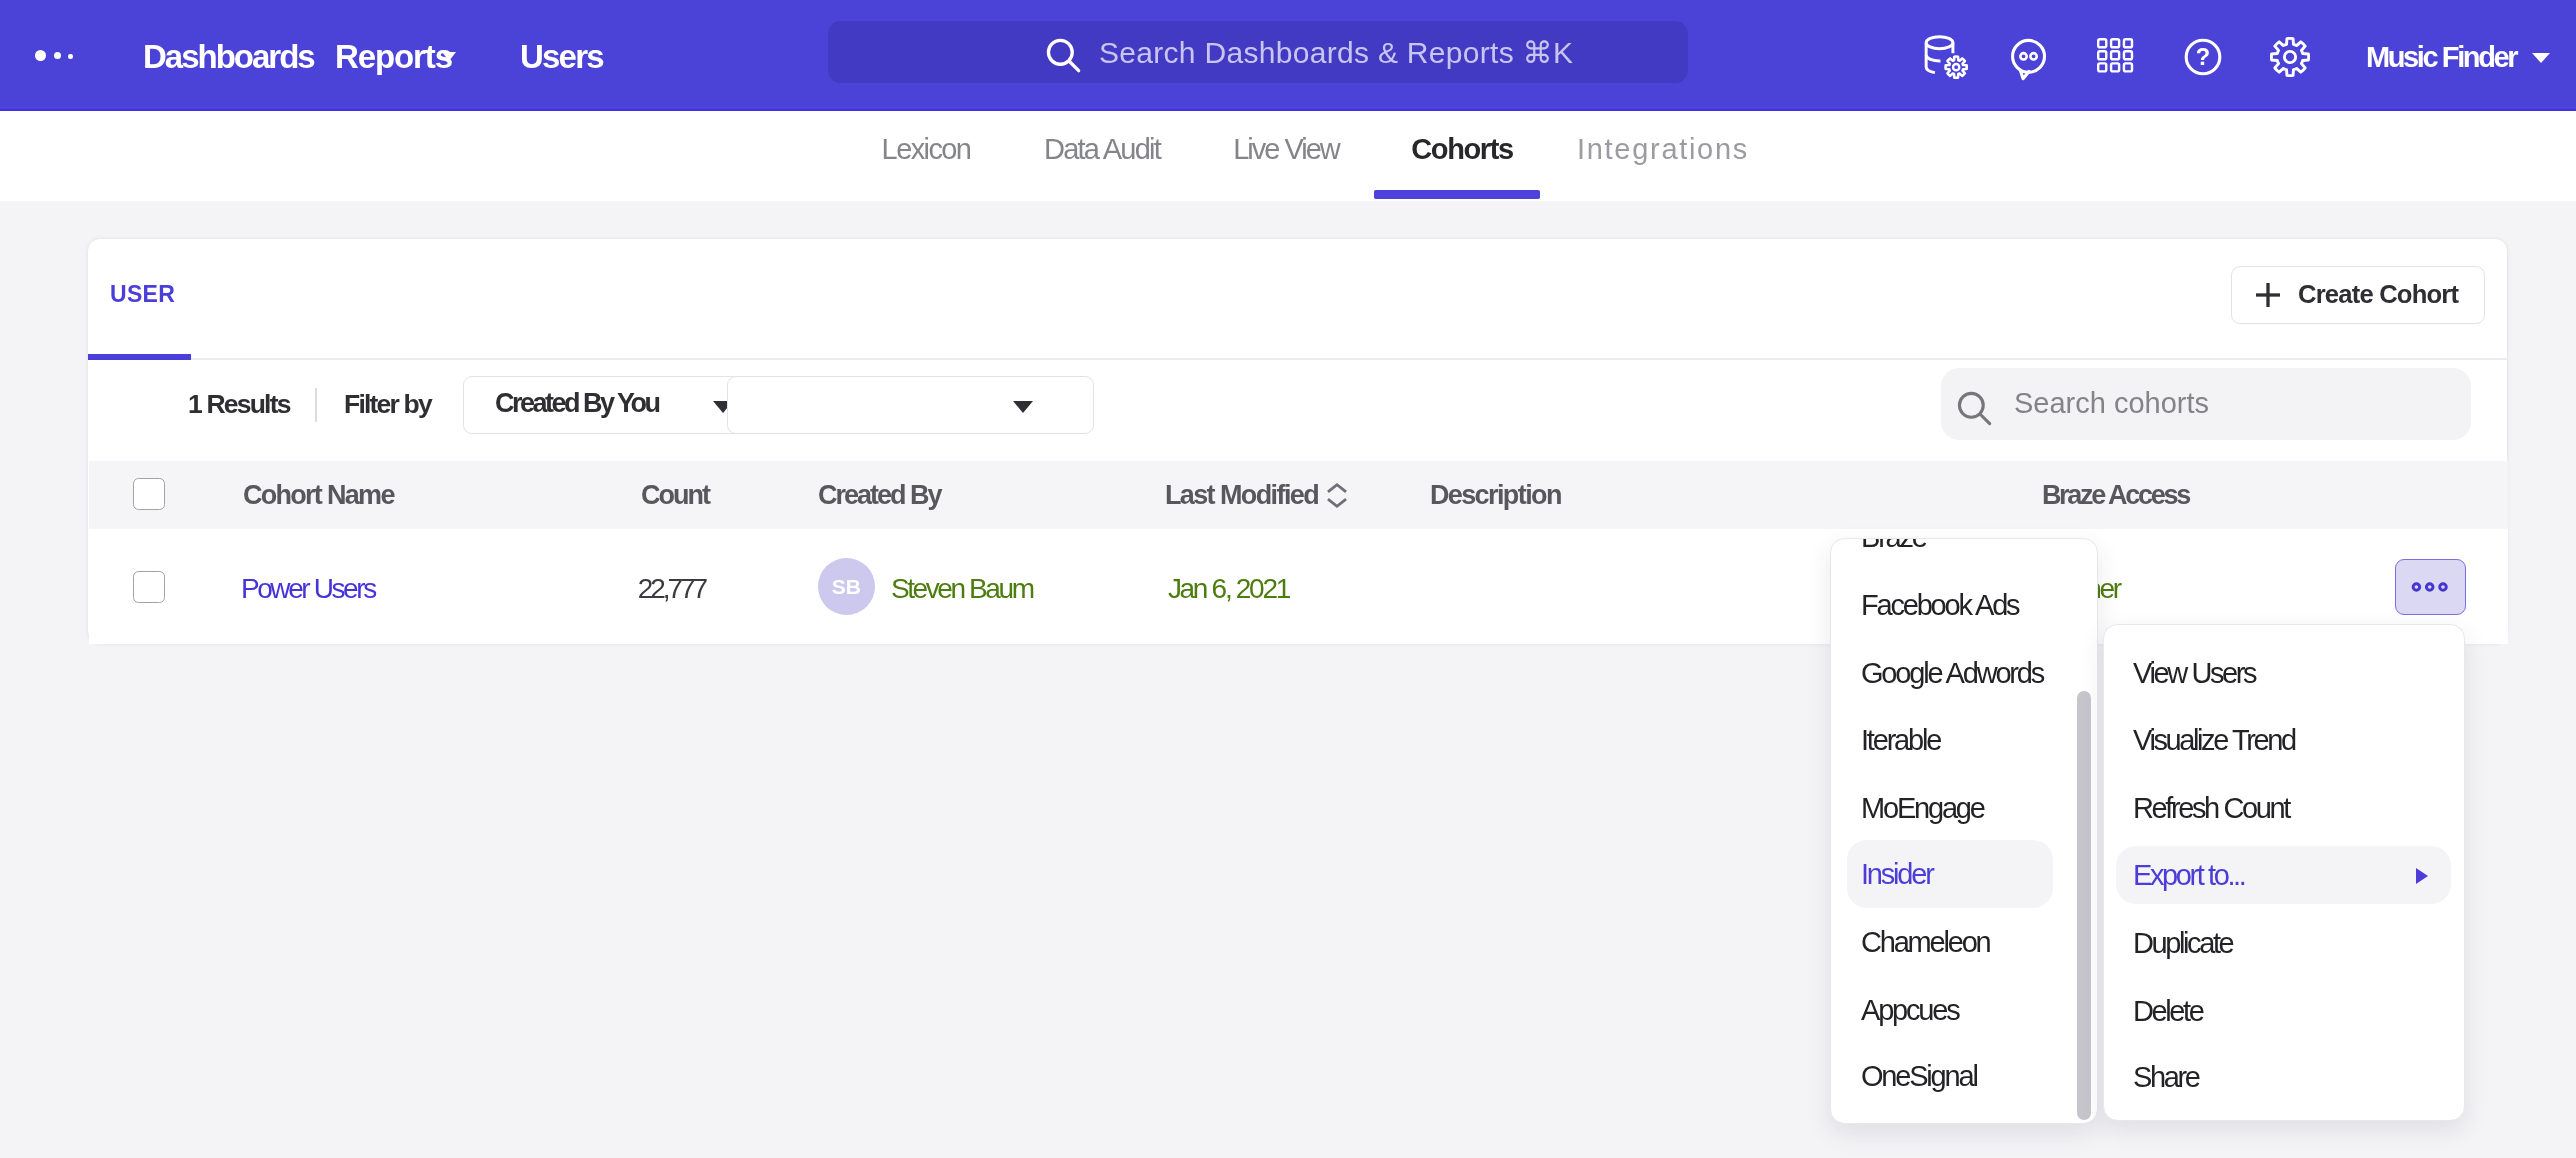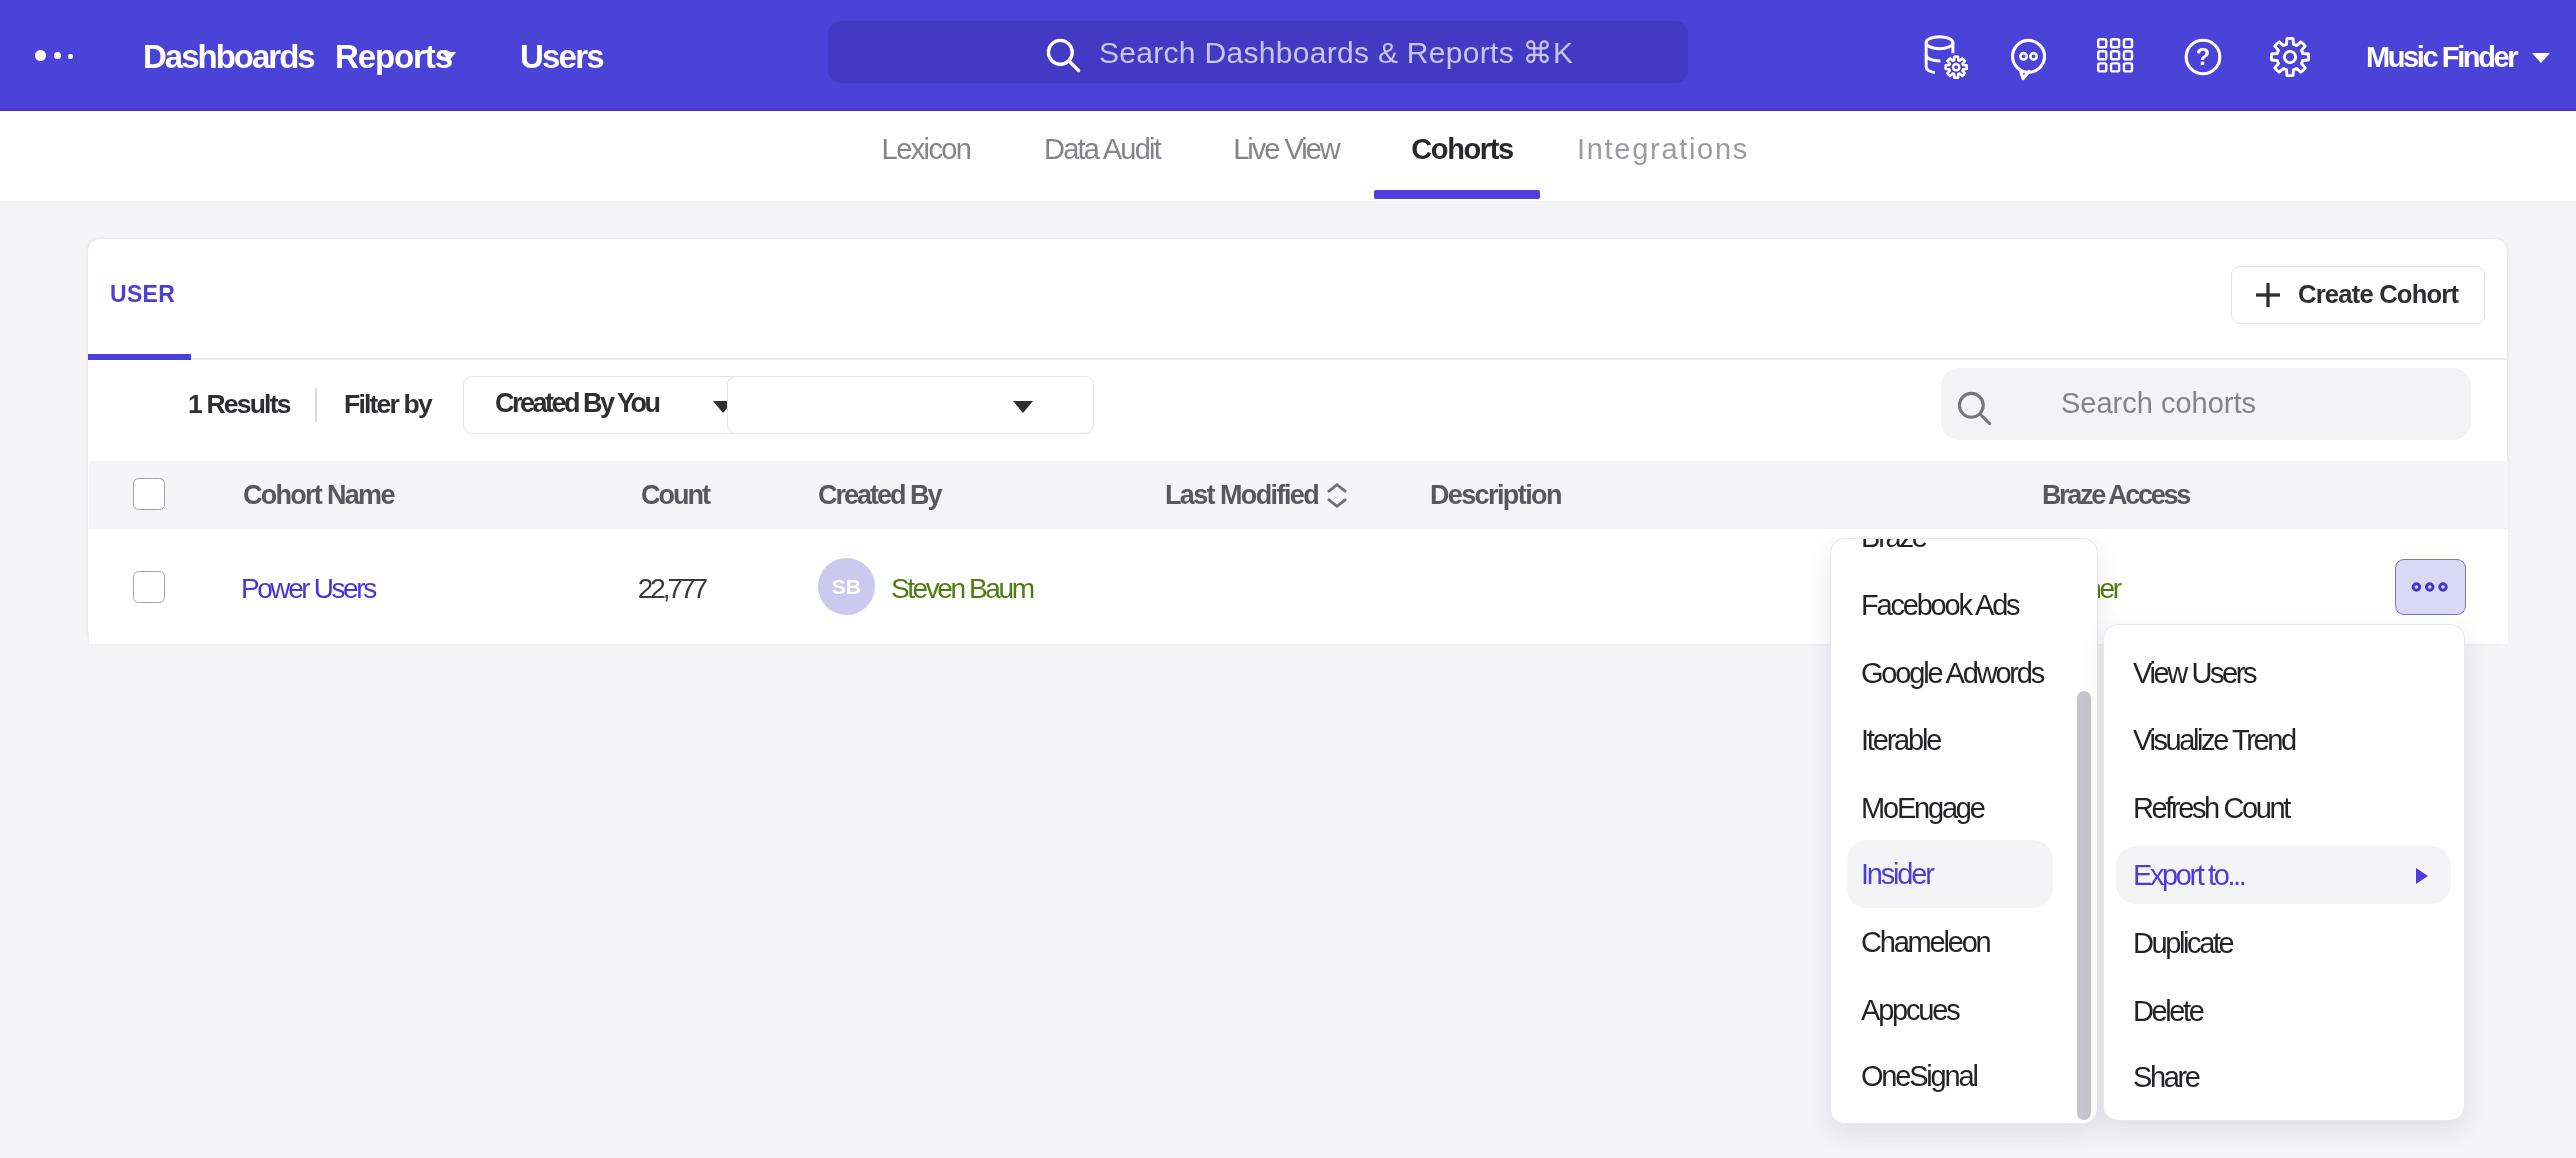--- a/index.html
+++ b/index.html
@@ -47,21 +47,21 @@
 .fbtn span { position:absolute; left:31px; top:0; height:55px; line-height:53px;
   font-size:27px; font-weight:700; color:#2e2e33; white-space:nowrap; }
 #fb1 span { letter-spacing:-2.5px; }
 #fb2 span { letter-spacing:-1.6px; }
 .caret { position:absolute; top:24px; width:0; height:0;
   border-left:10px solid transparent; border-right:10px solid transparent;
   border-top:12px solid #2e2e33; }
 #search-cohorts { position:absolute; left:1853px; top:129px; width:530px; height:72px;
   border-radius:18px; background:#f3f3f5; }
 #sc-ph { position:absolute; left:1926px; top:129px; height:72px; line-height:70px;
-  font-size:29px; color:#84838a; white-space:nowrap;margin-left:47px; }
+  font-size:29px; color:#84838a; white-space:nowrap; }
 
 
 #thead { position:absolute; left:0.9px; top:222px; width:2419px; height:68px; background:#f5f5f7; }
 .th { position:absolute; top:0; height:68px; line-height:68px; font-size:27px; font-weight:700;
   color:#57575d; white-space:nowrap; }
 .checkbox { position:absolute; width:32px; height:32px; border:1.8px solid #a2a2a9;
   border-radius:5.5px; background:#fff; }
 #trow { position:absolute; left:0.9px; top:290px; width:2419px; height:115px; background:#fff; }
 .td { position:absolute; top:0; height:115px; line-height:120px; font-size:28px;
   color:#4d7c0f; white-space:nowrap; }
@@ -213,20 +213,21 @@
     <div class="th" style="left:1341px; letter-spacing:-1.6px;">Description</div>
     <div class="th" style="left:1935px; width:183px; text-align:center; letter-spacing:-2.3px;">Braze Access</div>
   </div>
 
   <div id="trow">
     <div class="checkbox" style="left:44px; top:42px;"></div>
     <div class="td" style="left:152px; color:#4634d9; letter-spacing:-2.4px;">Power Users</div>
     <div class="td" style="left:479px; width:137px; text-align:right; color:#3a3a40; letter-spacing:-3.1px;">22,777</div>
     <div id="avatar">SB</div>
     <div class="td" style="left:802px; letter-spacing:-2.4px;">Steven Baum</div>
+    <div class="td" style="left:1079px; letter-spacing:-2.3px;">Jan 6, 2021</div>
     <div class="td" style="left:1904px; width:183px; text-align:center; letter-spacing:-2.3px;">Owner</div>
     <div id="ooo-btn">
       <svg class="abs" style="left:14.6px; top:15.5px;" width="44" height="22" viewBox="0 0 48 24">
         <circle cx="7" cy="12" r="3.6" fill="none" stroke="#4435cf" stroke-width="3.2"></circle>
         <circle cx="21.5" cy="12" r="3.6" fill="none" stroke="#4435cf" stroke-width="3.2"></circle>
         <circle cx="36" cy="12" r="3.6" fill="none" stroke="#4435cf" stroke-width="3.2"></circle>
       </svg>
     </div>
   </div>
 </div>

